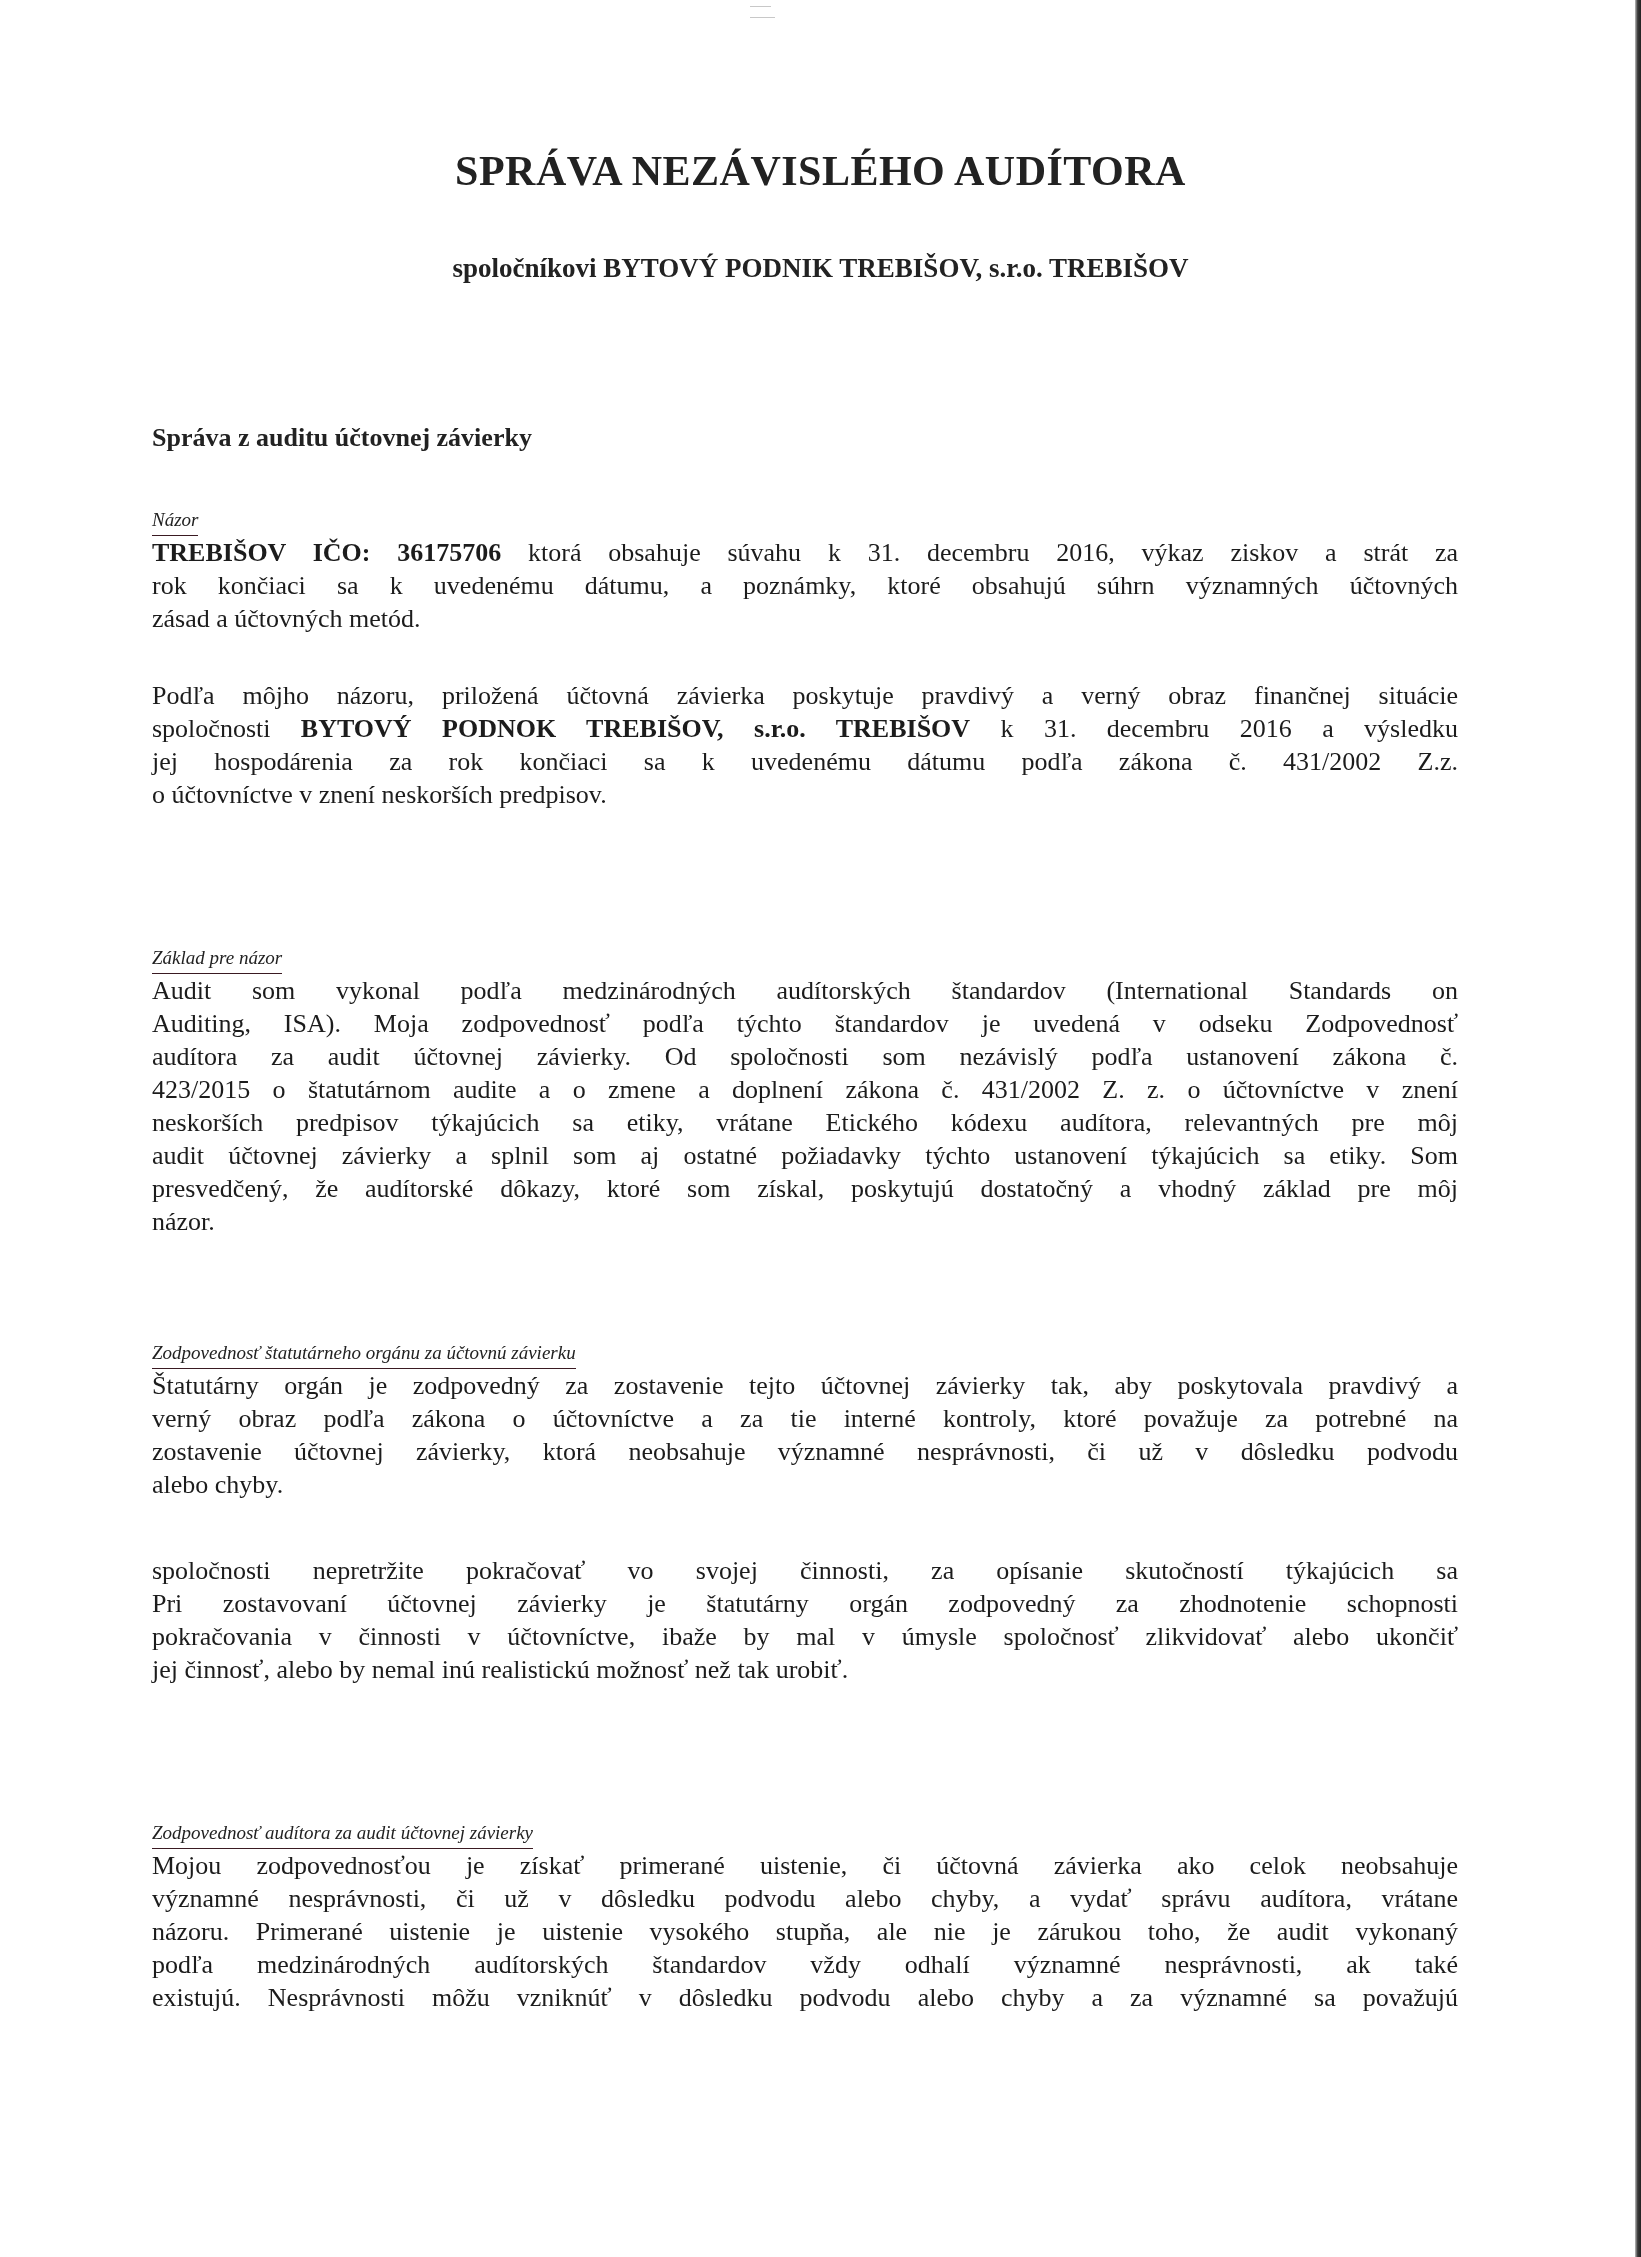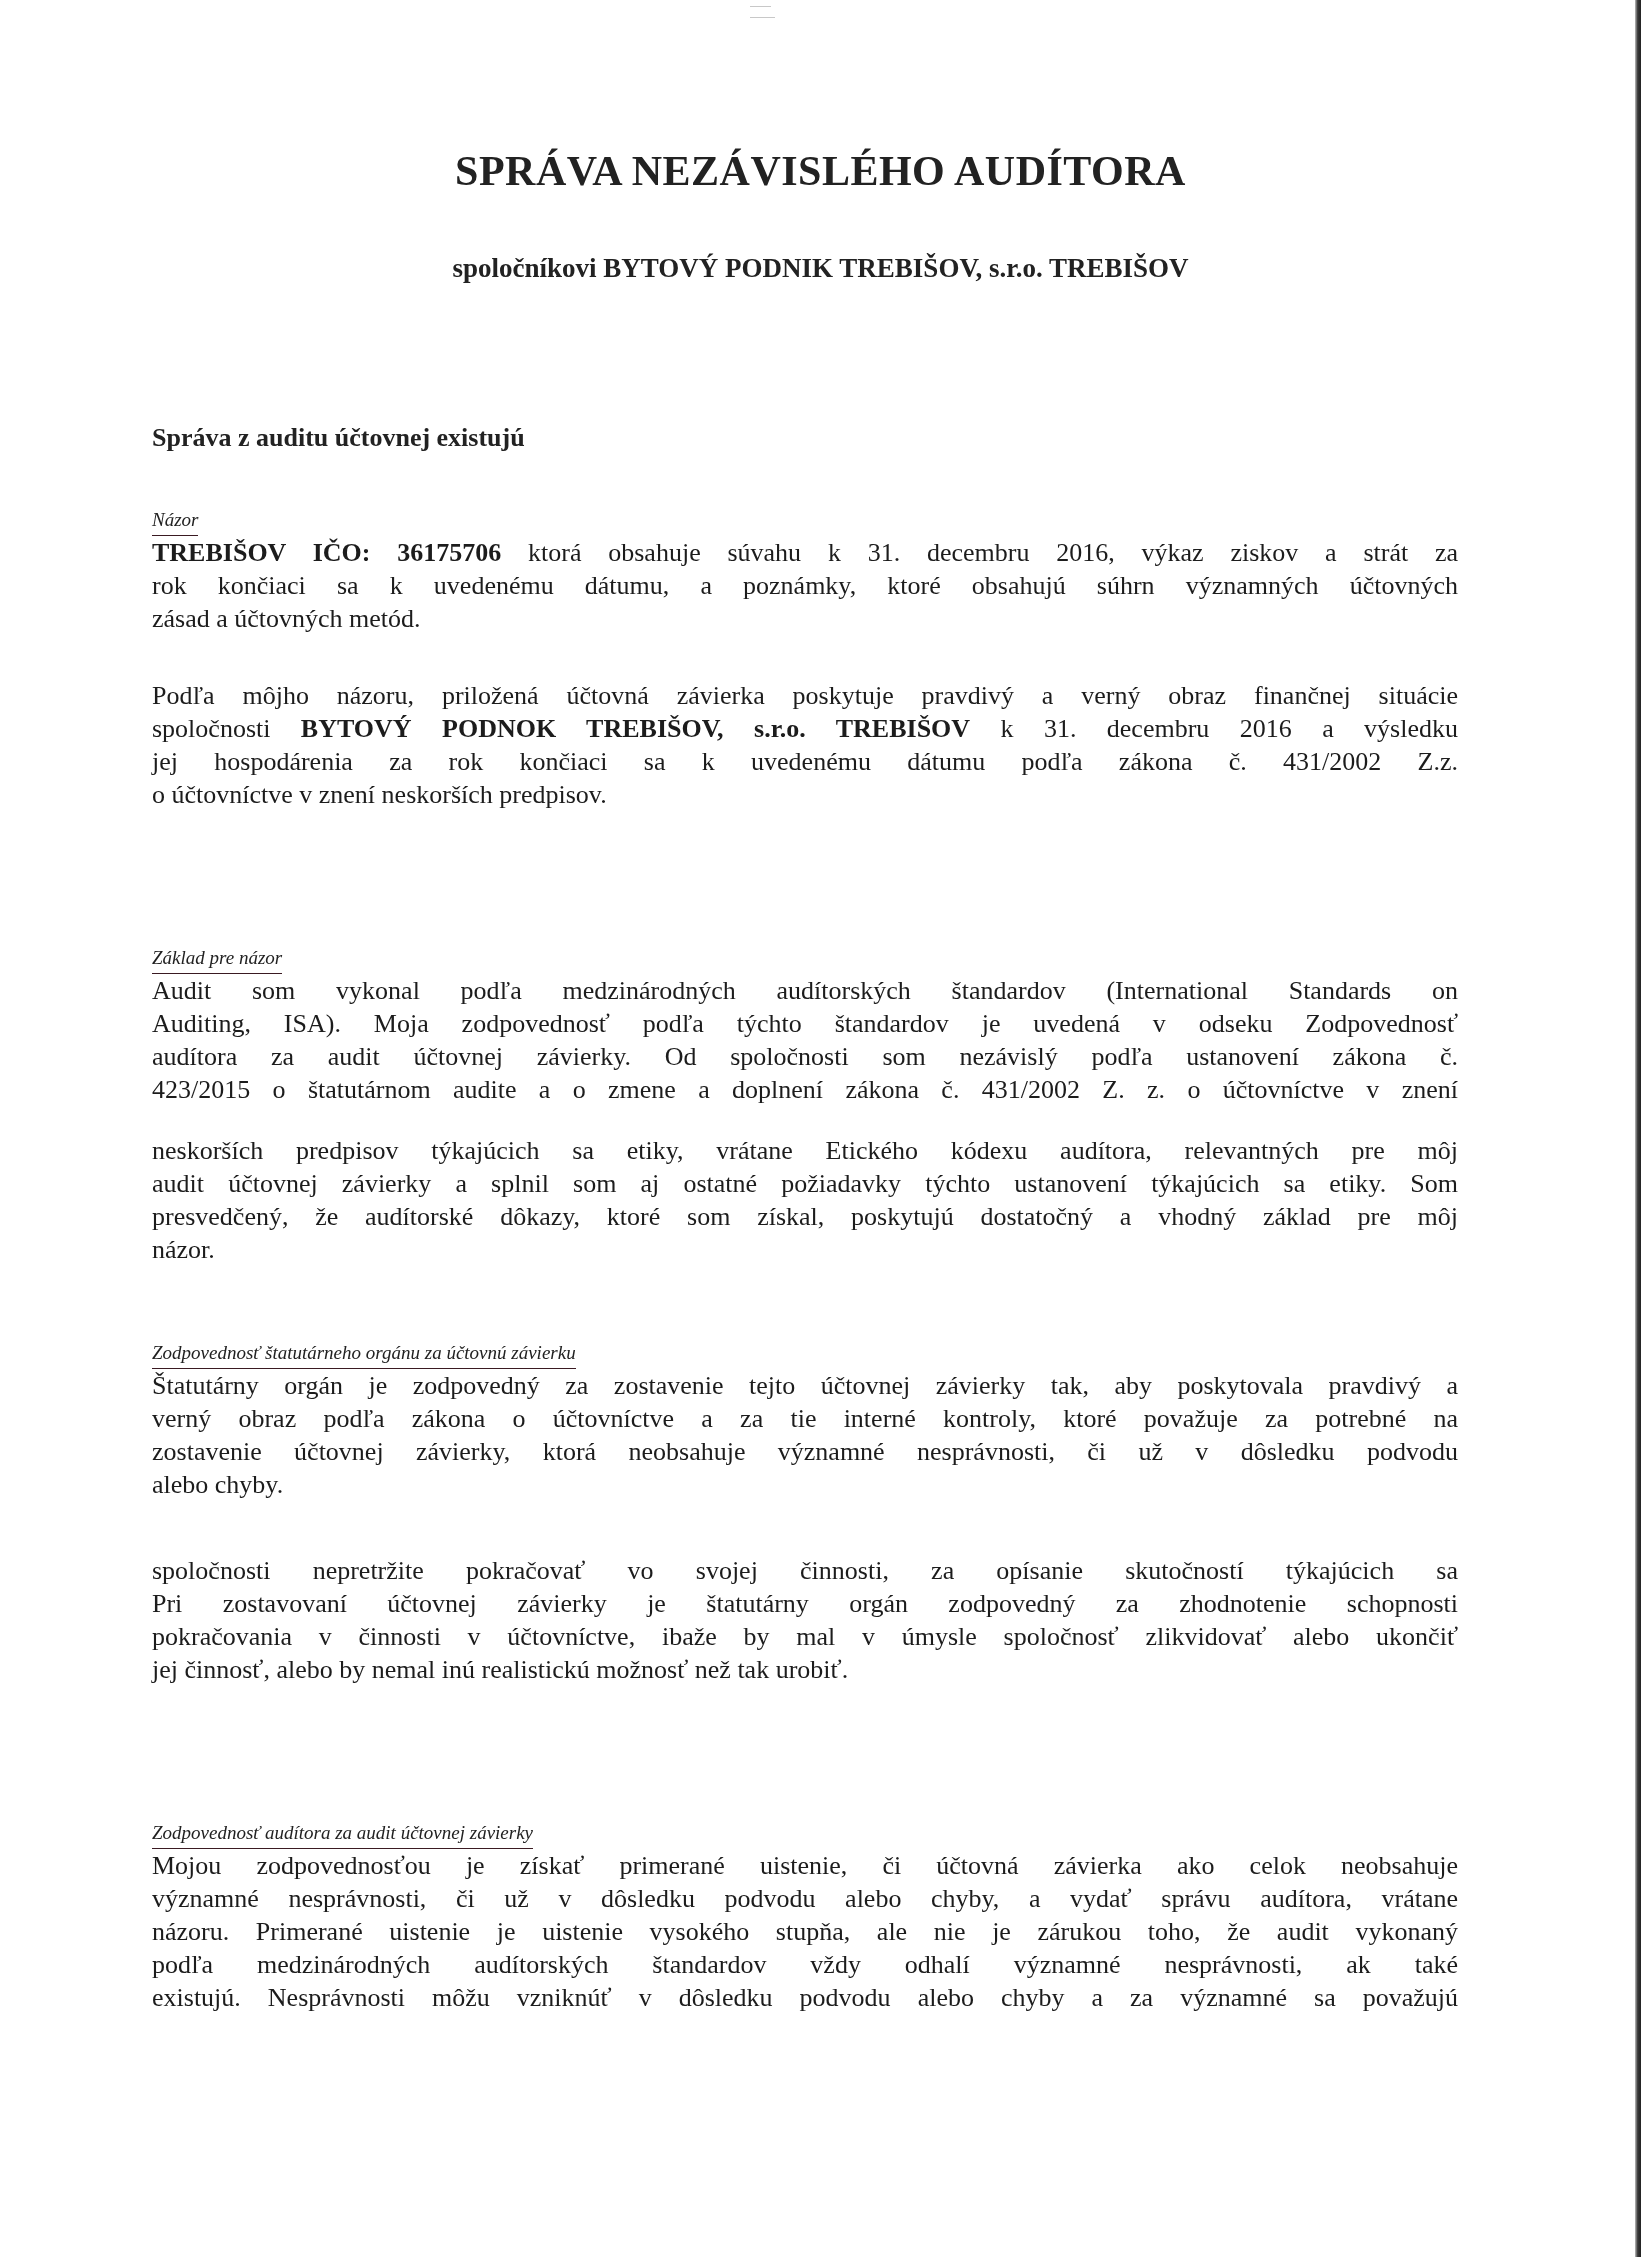--- a/index.html
+++ b/index.html
@@ -40,42 +40,42 @@
 </head>
 <body>
 
 <div class="page">
   <div class="scan-edge"></div>
   <div class="scan-mark" style="left:750px;top:5.8px;width:21px;"></div>
   <div class="scan-mark" style="left:750px;top:17.4px;width:25px;"></div>
 
   <div class="title">SPRÁVA NEZÁVISLÉHO AUDÍTORA</div>
   <div class="subtitle">spoločníkovi BYTOVÝ PODNIK TREBIŠOV, s.r.o. TREBIŠOV</div>
-  <div class="section-title">Správa z auditu účtovnej existujú</div>
+  <div class="section-title">Správa z auditu účtovnej závierky</div>
 
   <div id="sections">
       <div class="block" style="top: 504px;"><span class="subhead">Názor</span></div>
       <div class="block" style="top: 536px;">
         <div class="line" style="white-space: normal;"><b>TREBIŠOV IČO: 36175706</b><span> ktorá obsahuje súvahu k 31. decembru 2016, výkaz ziskov a strát za</span></div>
         <div class="line" style="white-space: normal;"><span>rok končiaci sa k uvedenému dátumu, a poznámky, ktoré obsahujú súhrn významných účtovných</span></div>
         <div class="line last" style="white-space: normal;"><span>zásad a účtovných metód.</span></div>
       </div>
       <div class="block" style="top: 679px;">
         <div class="line" style="white-space: normal;"><span>Podľa môjho názoru, priložená účtovná závierka poskytuje pravdivý a verný obraz finančnej situácie</span></div>
         <div class="line" style="white-space: normal;"><span>spoločnosti </span><b>BYTOVÝ PODNOK TREBIŠOV, s.r.o. TREBIŠOV</b><span> k 31. decembru 2016 a výsledku</span></div>
         <div class="line" style="white-space: normal;"><span>jej hospodárenia za rok končiaci sa k uvedenému dátumu podľa zákona č. 431/2002 Z.z.</span></div>
         <div class="line last" style="white-space: normal;"><span>o účtovníctve v znení neskorších predpisov.</span></div>
       </div>
       <div class="block" style="top: 942px;"><span class="subhead">Základ pre názor</span></div>
       <div class="block" style="top: 974px;">
         <div class="line" style="white-space: normal;"><span>Audit som vykonal podľa medzinárodných audítorských štandardov (International Standards on</span></div>
         <div class="line" style="white-space: normal;"><span>Auditing, ISA). Moja zodpovednosť podľa týchto štandardov je uvedená v odseku Zodpovednosť</span></div>
         <div class="line" style="white-space: normal;"><span>audítora za audit účtovnej závierky. Od spoločnosti som nezávislý podľa ustanovení zákona č.</span></div>
         <div class="line" style="white-space: normal;"><span>423/2015 o štatutárnom audite a o zmene a doplnení zákona č. 431/2002 Z. z. o účtovníctve v znení</span></div>
-        <div class="line" style="white-space: normal; margin-top: 28px;"><span>neskorších predpisov týkajúcich sa etiky, vrátane Etického kódexu audítora, relevantných pre môj</span></div>
+        <div class="line" style="white-space: normal;"><span>neskorších predpisov týkajúcich sa etiky, vrátane Etického kódexu audítora, relevantných pre môj</span></div>
         <div class="line" style="white-space: normal;"><span>audit účtovnej závierky a splnil som aj ostatné požiadavky týchto ustanovení týkajúcich sa etiky. Som</span></div>
         <div class="line" style="white-space: normal;"><span>presvedčený, že audítorské dôkazy, ktoré som získal, poskytujú dostatočný a vhodný základ pre môj</span></div>
         <div class="line last" style="white-space: normal;"><span>názor.</span></div>
       </div>
       <div class="block" style="top: 1337px;"><span class="subhead">Zodpovednosť štatutárneho orgánu za účtovnú závierku</span></div>
       <div class="block" style="top: 1369px;">
         <div class="line" style="white-space: normal;"><span>Štatutárny orgán je zodpovedný za zostavenie tejto účtovnej závierky tak, aby poskytovala pravdivý a</span></div>
         <div class="line" style="white-space: normal;"><span>verný obraz podľa zákona o účtovníctve a za tie interné kontroly, ktoré považuje za potrebné na</span></div>
         <div class="line" style="white-space: normal;"><span>zostavenie účtovnej závierky, ktorá neobsahuje významné nesprávnosti, či už v dôsledku podvodu</span></div>
         <div class="line last" style="white-space: normal;"><span>alebo chyby.</span></div>

